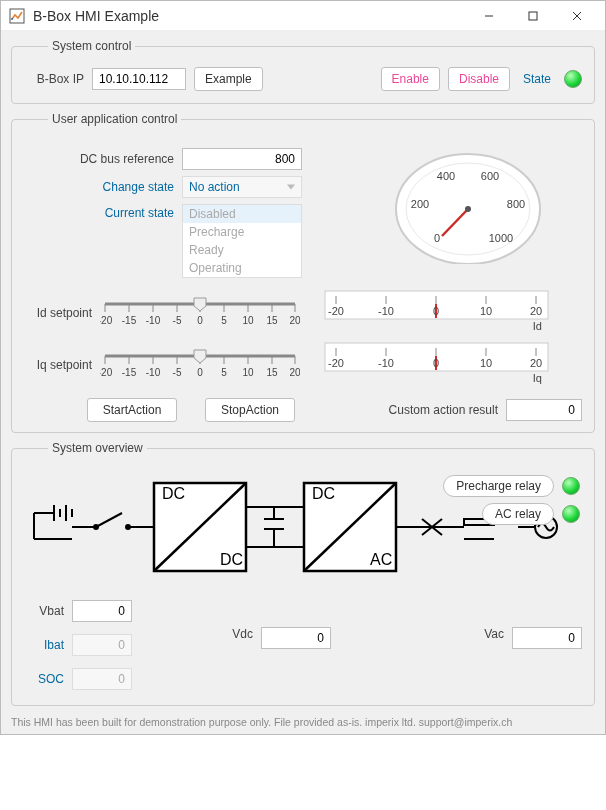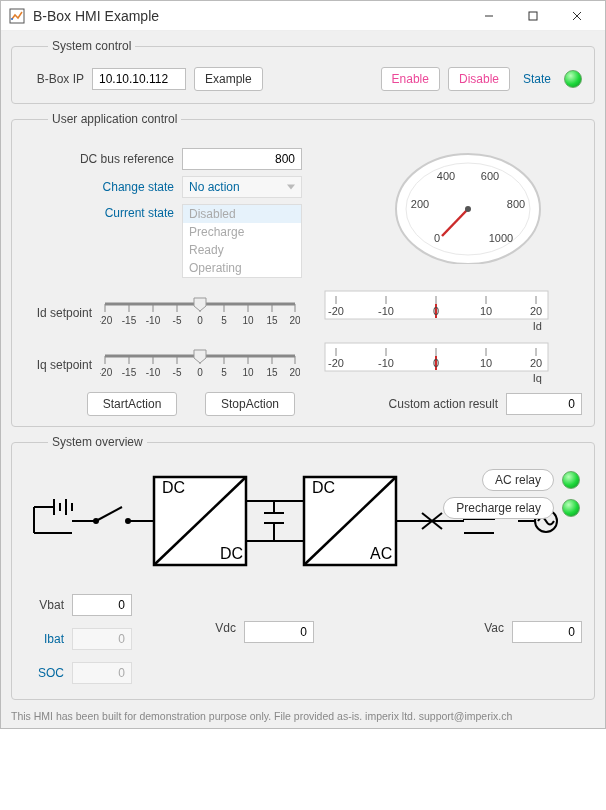--- a/index.html
+++ b/index.html
@@ -230,41 +230,41 @@
                   <text x="112" y="25">0</text>
                   <text x="162" y="25">10</text>
                   <text x="212" y="25">20</text>
                 </g>
            <text x="218" y="40" font-size="11" fill="#444" text-anchor="end">Iq</text>
          </svg>
        </div>
      </div>
    </div>
 
-   <div class="row" style="margin-top:4px;">
+   <div class="row" style="margin-top:10px;">
      <span style="width:55px;"></span>
      <button class="btn" style="width:90px;">StartAction</button>
      <span style="width:12px;"></span>
      <button class="btn" style="width:90px;">StopAction</button>
      <span style="flex:1;"></span>
      <span class="label">Custom action result</span>
      <input class="txt num" style="width: 76px;" readonly="" value="0">
    </div>
   </fieldset>
 
   <fieldset style="padding-bottom:12px;">
    <legend>System overview</legend>
 
    <div style="position:absolute; right:14px; top:20px; display:flex; flex-direction:column; gap:6px;">
      <div class="row" style="justify-content:flex-end;">
+       <button class="btn pill">Precharge relay</button>
+       <span class="led"></span>
+     </div>
+     <div class="row" style="justify-content:flex-end;">
        <button class="btn pill">AC relay</button>
-       <span class="led"></span>
-     </div>
-     <div class="row" style="justify-content:flex-end;">
-       <button class="btn pill">Precharge relay</button>
        <span class="led"></span>
      </div>
    </div>
 
    <svg width="540" height="120" style="margin-top:4px;">
 
      <g stroke="#000" stroke-width="2" fill="none">
        <line x1="10" y1="46" x2="30" y2="46"></line>
             <line x1="30" y1="38" x2="30" y2="54"></line>
        <line x1="36" y1="42" x2="36" y2="50"></line>
@@ -312,21 +312,21 @@
             <line x1="440" y1="72" x2="470" y2="72"></line>
        <line x1="470" y1="55" x2="490" y2="42"></line>
             <circle cx="470" cy="55" r="2" fill="#000"></circle>
             <circle cx="494" cy="55" r="2" fill="#000"></circle>
        <line x1="494" y1="60" x2="512" y2="60"></line>
        <circle cx="522" cy="60" r="11"></circle>
             <path d="M514 60 q4 -7 8 0 q4 7 8 0"></path>
      </g>
    </svg>
 
-   <div style="display:flex; gap:2px; margin-top:6px;">
+   <div style="display:flex; gap:19px; margin-top:6px;">
      <div style="width:170px;">
        <div class="row" style="margin:3px 0;">
               <span class="label" style="width:40px;">Vbat</span>
               <input class="txt num" style="width: 60px;" readonly="" value="0">
             </div>
        <div class="row" style="margin:12px 0;">
               <span class="label dis" style="width:40px;">Ibat</span>
               <input class="txt num dis" style="width: 60px;" readonly="" value="0">
             </div>
        <div class="row" style="margin:3px 0;">

